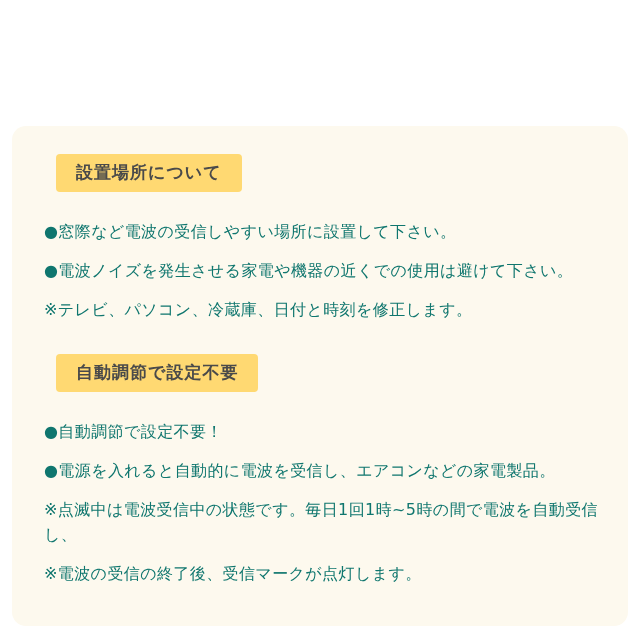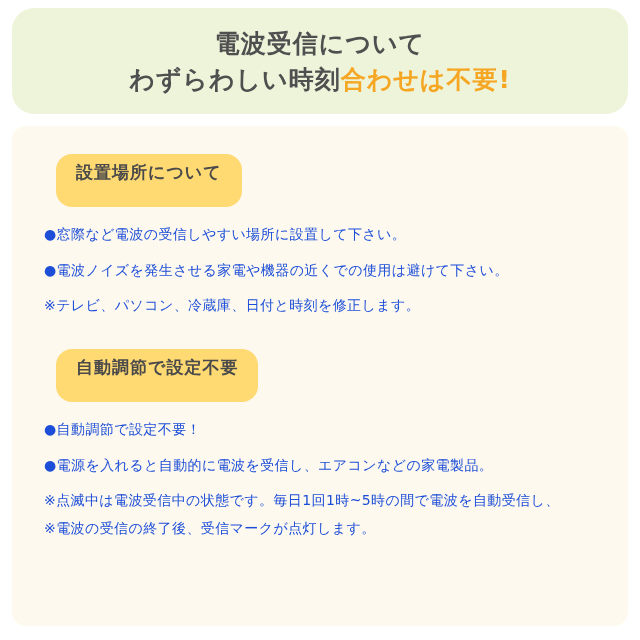--- a/index.html
+++ b/index.html
@@ -83,54 +83,47 @@
     margin-top: 32px;
   }
 
   .section-chip {
     display: inline-block;
     background: #ffd972;
     color: #4a4a4a;
     font-size: 17px;
     font-weight: bold;
     letter-spacing: 1px;
-    padding: 7px 20px 23px 20px;
-    border-radius: 16px;
+    padding: 7px 20px 8px 20px;
+    border-radius: 4px;
     margin-left: 14px;
     margin-bottom: 14px;
   }
 
   .line {
-    font-size: 14px;
-    color: #1d4ed8;
+    font-size: 16px;
+    color: #0f766e;
     line-height: 1.55;
-    margin: 3px 0 14px 0;
+    margin: 14px 0 14px 0;
     padding-left: 2px;
     letter-spacing: 0.4px;
   }
   .line.tight {
     margin-bottom: 6px;
   }
   .line.cont {
     margin-bottom: 14px;
     padding-left: 2px;
   }
 </style>
 </head>
 <body>
 
 <div class="page">
 
-  <div class="header-banner">
-    <div class="header-line">電波受信について</div>
-    <div class="header-line-2">
-      <span class="hl-plain">わずらわしい時刻</span>
-      <span class="hl-accent">合わせは不要!</span>
-    </div>
-  </div>
 
   <div class="body-panel">
 
     <div class="section">
       <div class="section-chip">設置場所について</div>
       <p class="line">●窓際など電波の受信しやすい場所に設置して下さい。</p>
       <p class="line">●電波ノイズを発生させる家電や機器の近くでの使用は避けて下さい。</p>
       <p class="line">※テレビ、パソコン、冷蔵庫、日付と時刻を修正します。</p>
     </div>
 

